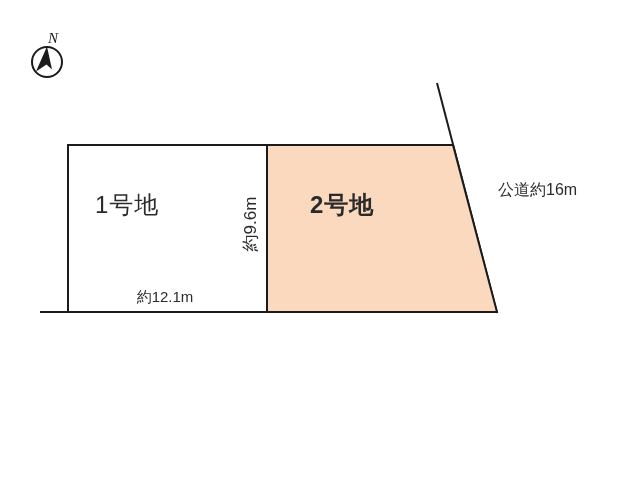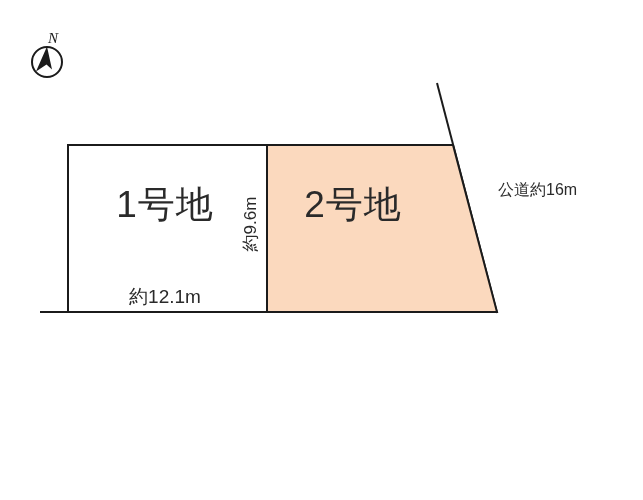--- a/index.html
+++ b/index.html
@@ -23,27 +23,26 @@
     width: 643px;
     height: 500px;
   }
   .label {
     position: absolute;
     color: #2a2a2a;
     white-space: nowrap;
   }
   .lot-name {
     width: 140px;
-    text-align: center;
-    font-size: 37px;
+    font-size: 24px;
     line-height: 34px;
     letter-spacing: 1px;
   }
   .dim {
-    font-size: 19px;
+    font-size: 15px;
     line-height: 22px;
   }
   .dim-center {
     width: 140px;
     text-align: center;
   }
   .depth-dim {
     width: 84px;
     height: 20px;
     text-align: center;
@@ -82,21 +81,21 @@
     <g>
       <circle cx="47" cy="62" r="15" fill="#ffffff" stroke="#1b1b1b" stroke-width="2"></circle>
       <polygon points="47,46.5 36,71.5 46.5,64.5 52,69.5" fill="#1b1b1b"></polygon>
     </g>
   </svg>
 
   <div class="label north-label" style="left:48px; top:31px;">N</div>
 
   <div class="label lot-name" style="left:95px; top:188px;">1号地</div>
 
-  <div class="label lot-name" style="left:283px; top:188px;">2号地</div>
+  <div class="label lot-name" style="left:310px; top:188px;font-weight:bold;">2号地</div>
 
   <div class="label depth-dim" style="left:209px; top:214px;">約9.6m</div>
 
   <div class="label dim dim-center" style="left:95px; top:286px;">約12.1m</div>
 
   <div class="label road-label" style="left:498px; top:178px;">公道約16m</div>
 
 
 </div>
 

